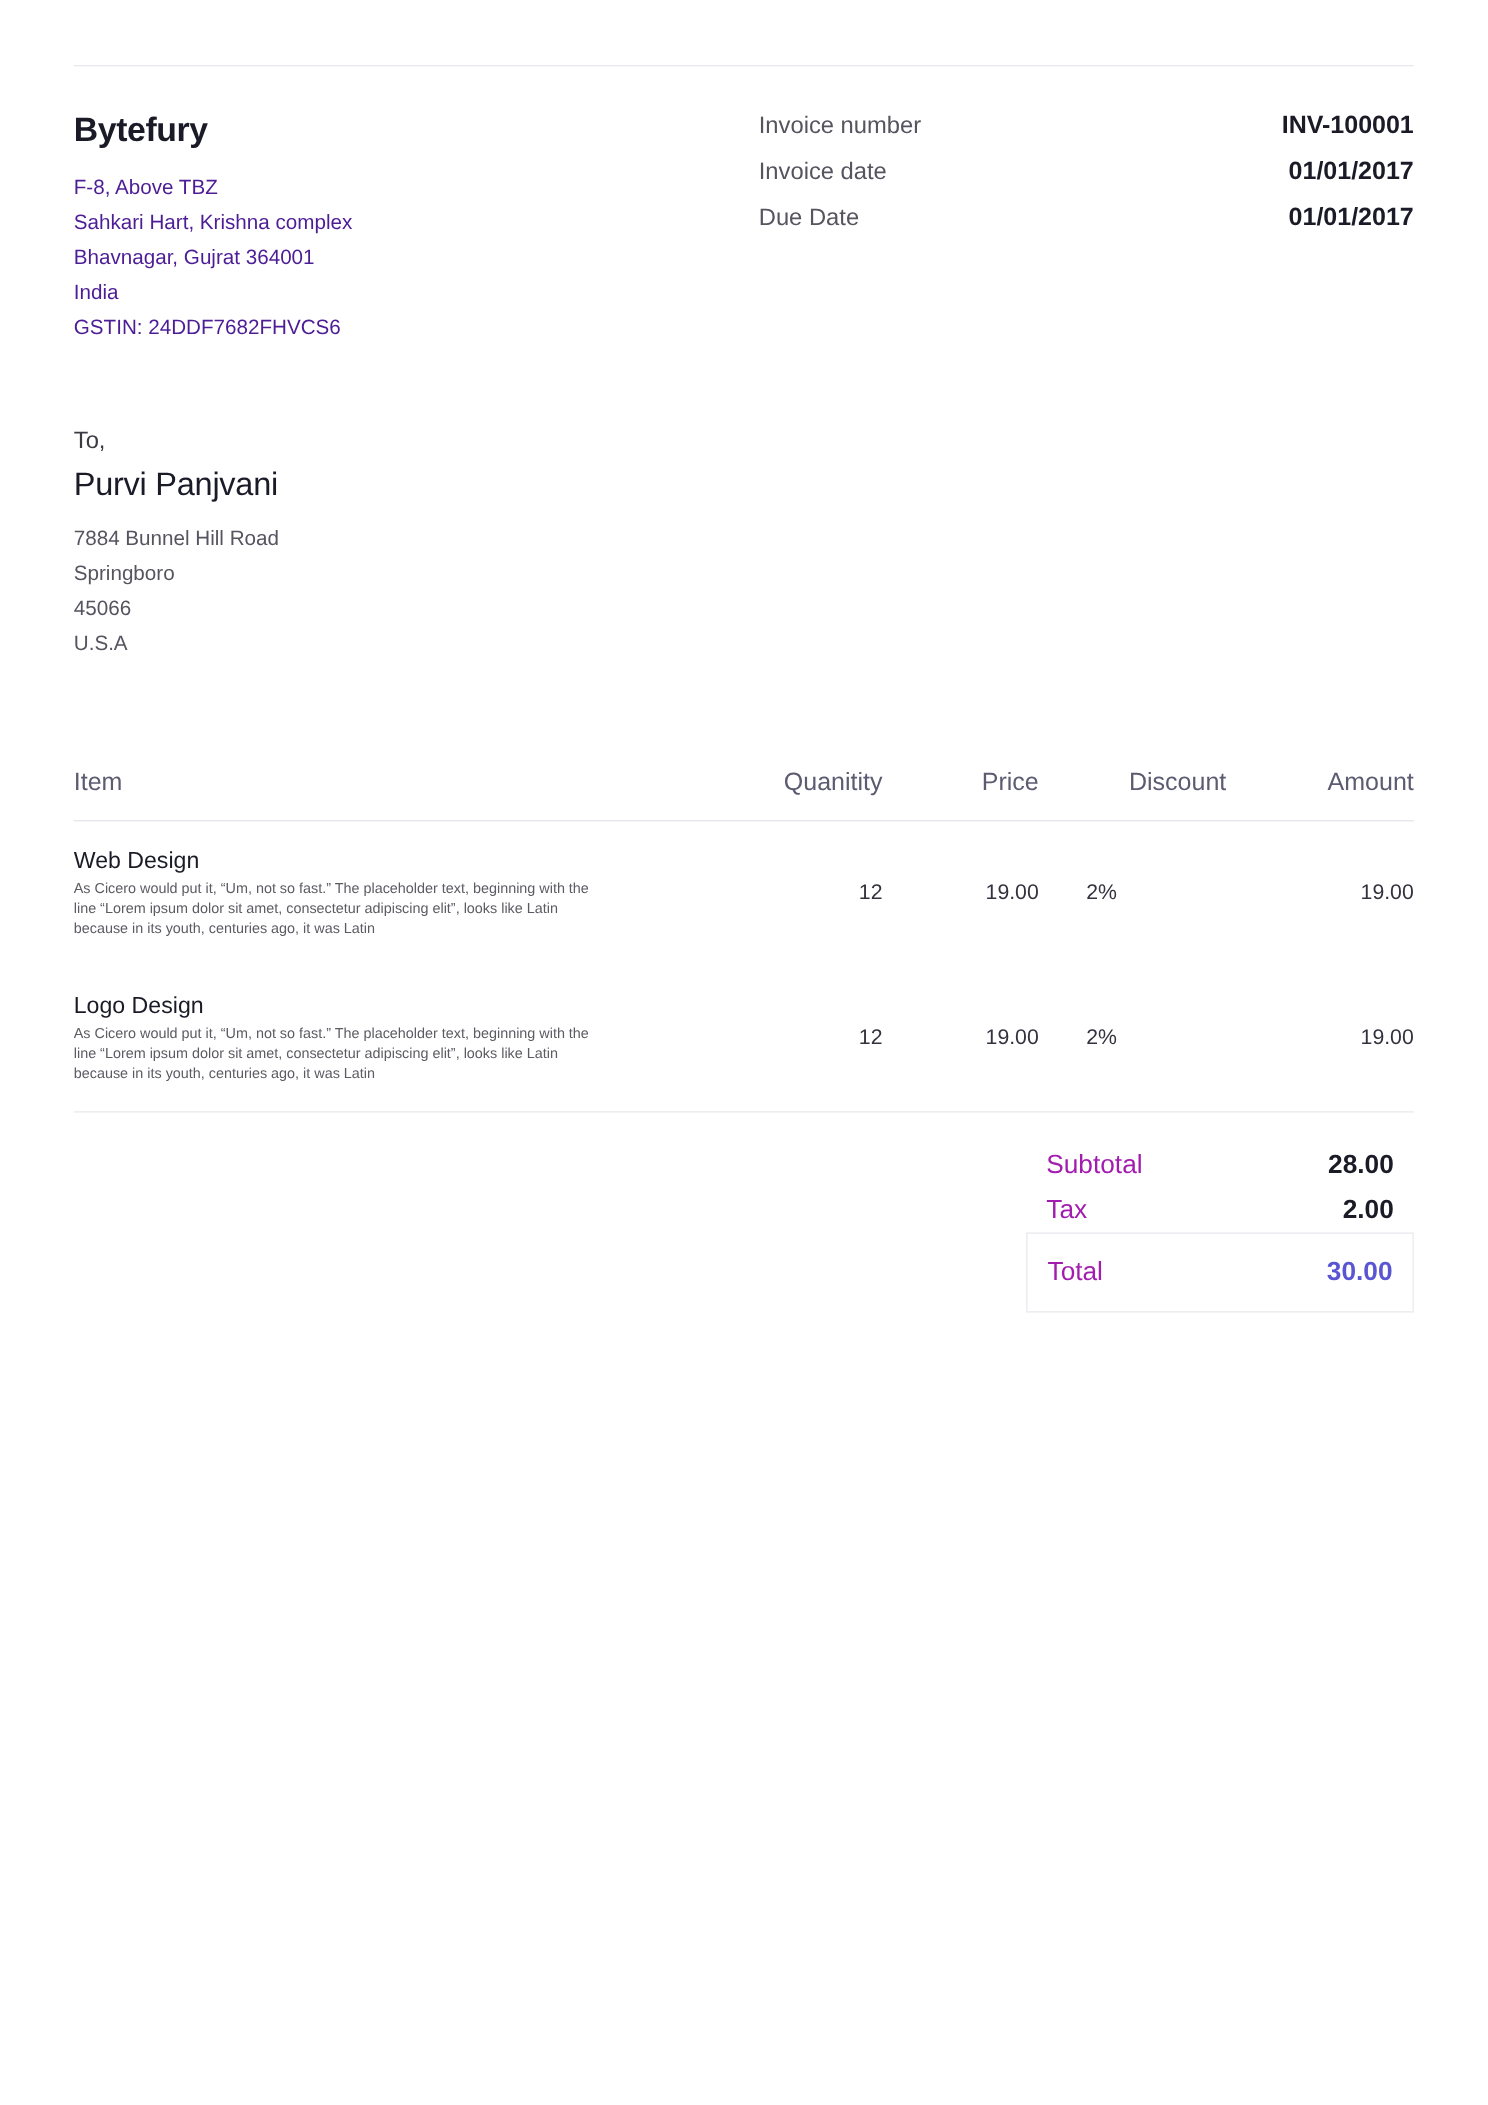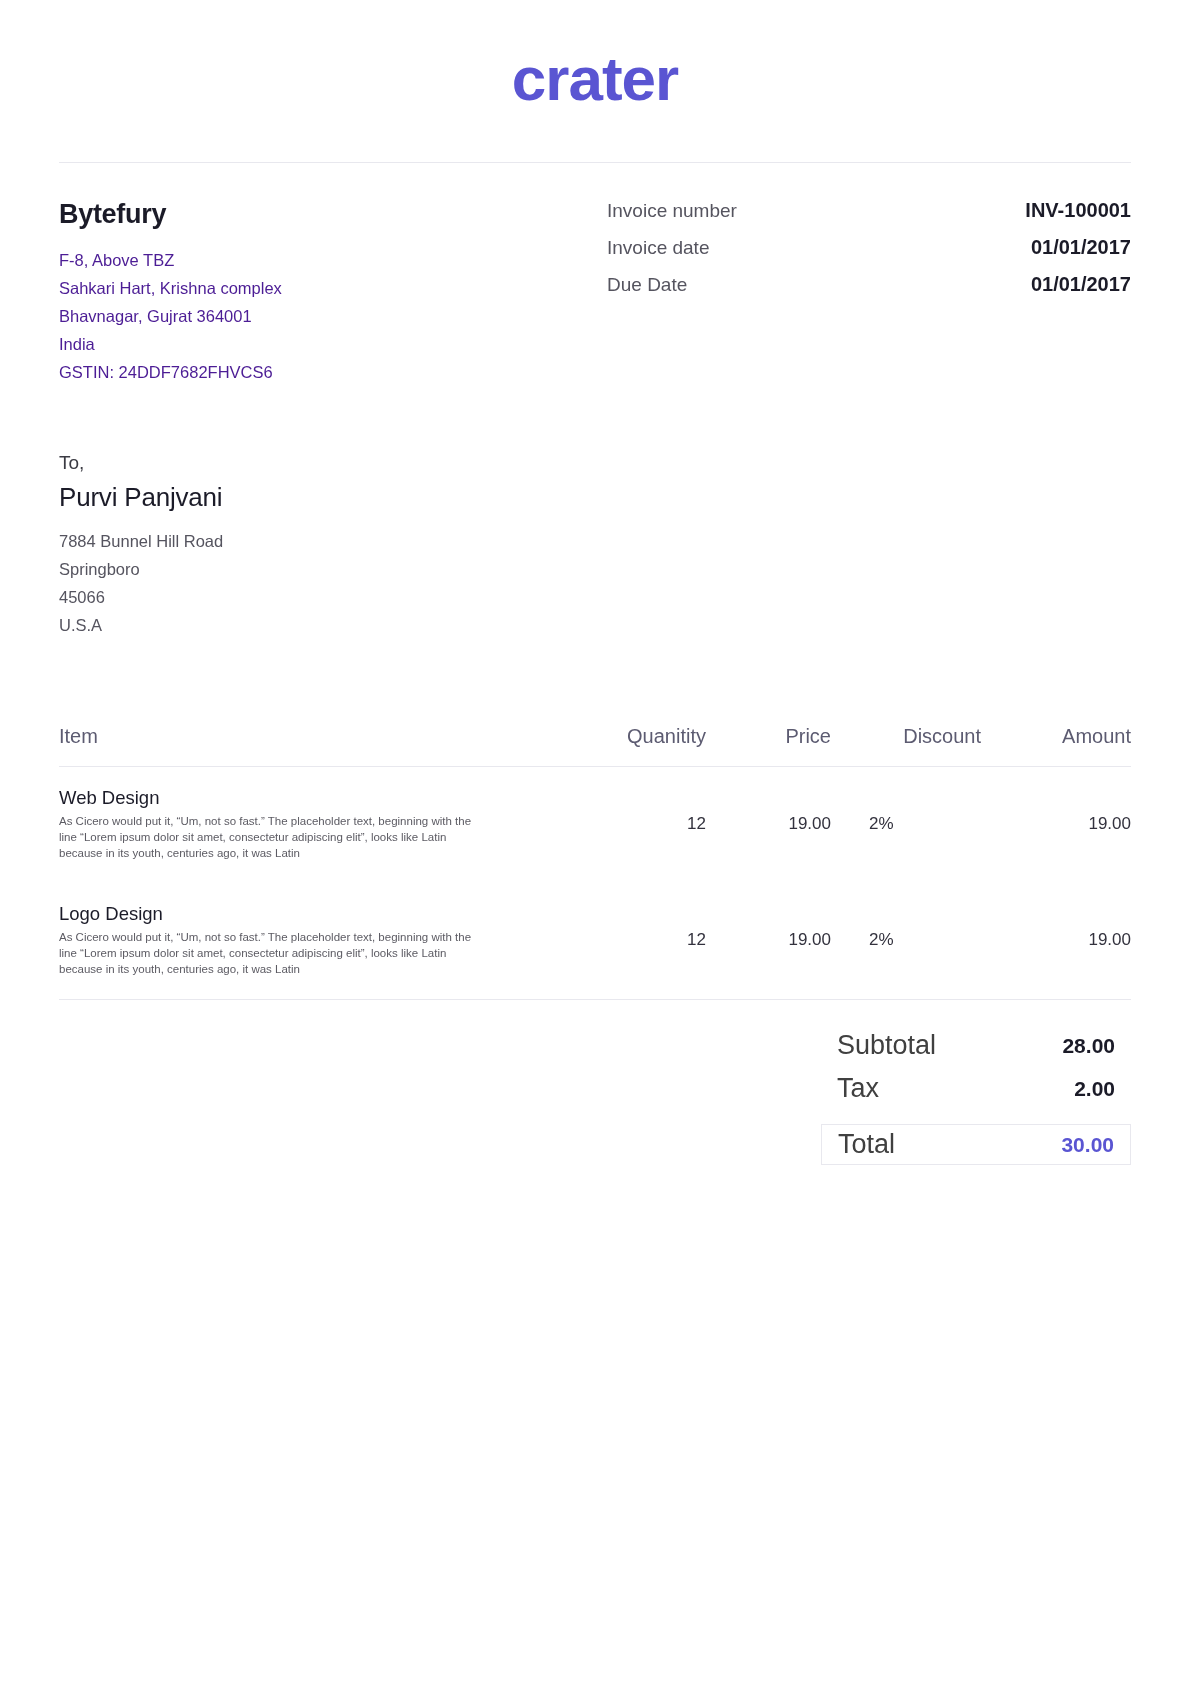--- a/index.html
+++ b/index.html
@@ -149,44 +149,40 @@
     justify-content: flex-end;
   }
   .totals-inner { width: 310px; }
   .total-row {
     display: flex;
     align-items: center;
     justify-content: space-between;
     padding: 6px 16px 6px 16px;
   }
   .total-label {
-    font-size: 27px;
-    color: #404040;
+    font-size: 21px;
+    color: #a21caf;
   }
   .total-value {
     font-size: 21px;
     font-weight: 700;
     color: #1b1b28;
   }
   .grand-total {
-    margin-top: 14px;
     border: 1px solid #e8e8ee;
-    padding: 4px 16px;
+    padding: 19px 16px;
     align-items: center;
   }
   .grand-total .total-value { color: #5a55d2; }
 </style>
 </head>
 <body>
 
 <div class="page">
 
-  <div class="logo-wrap">
-    <span class="logo">crater</span>
-  </div>
 
   <div class="divider-top"></div>
 
   <div class="top-section">
     <div class="company-block">
       <div class="company-name">Bytefury</div>
       <div class="company-line">F-8, Above TBZ</div>
       <div class="company-line">Sahkari Hart, Krishna complex</div>
       <div class="company-line">Bhavnagar, Gujrat 364001</div>
       <div class="company-line">India</div>

